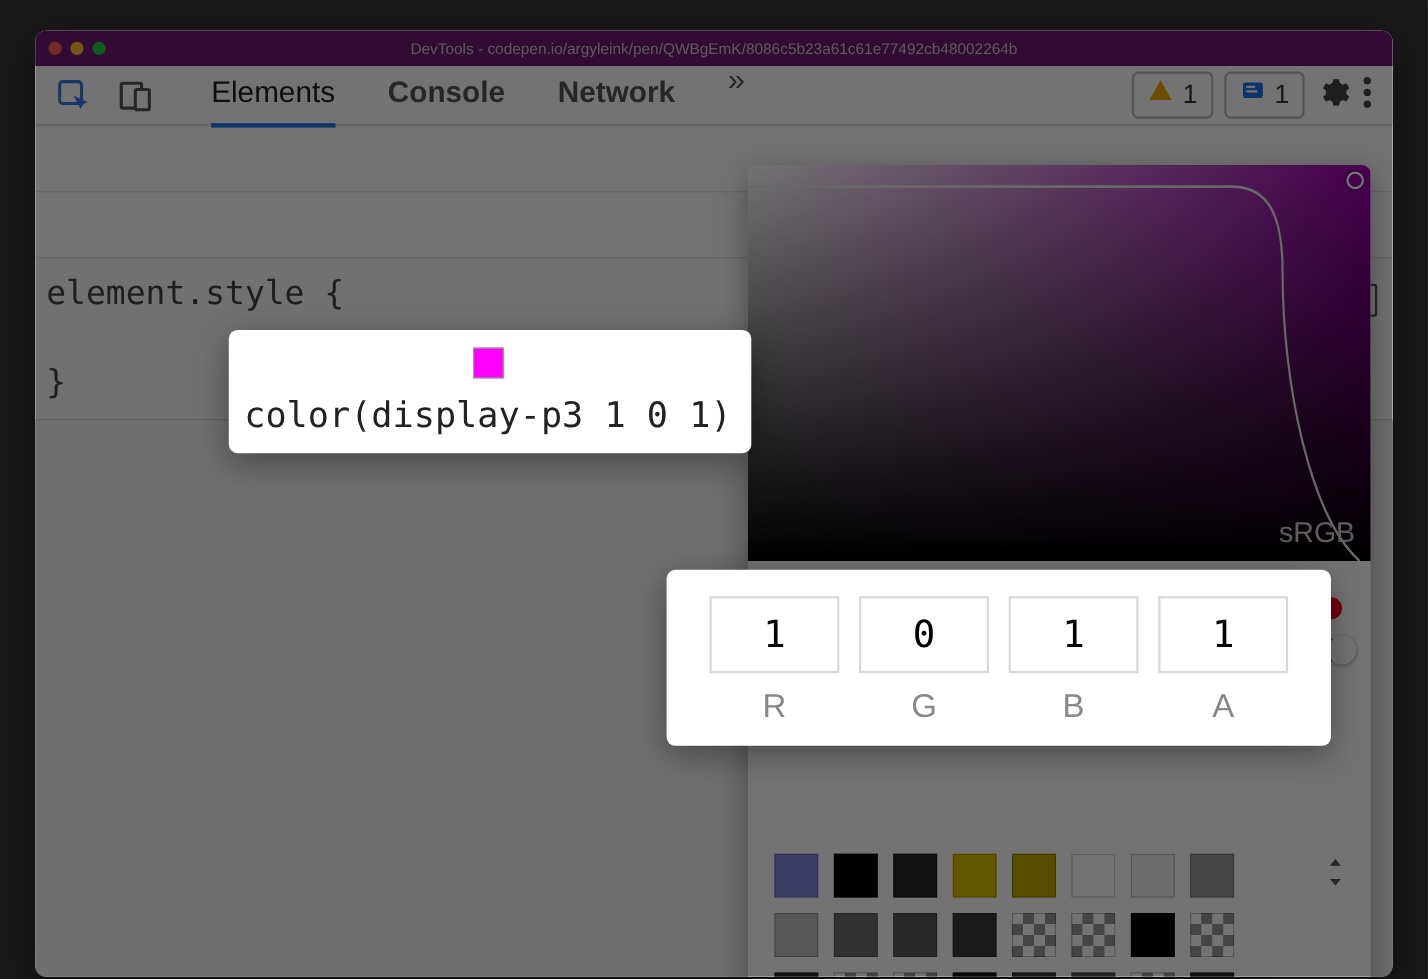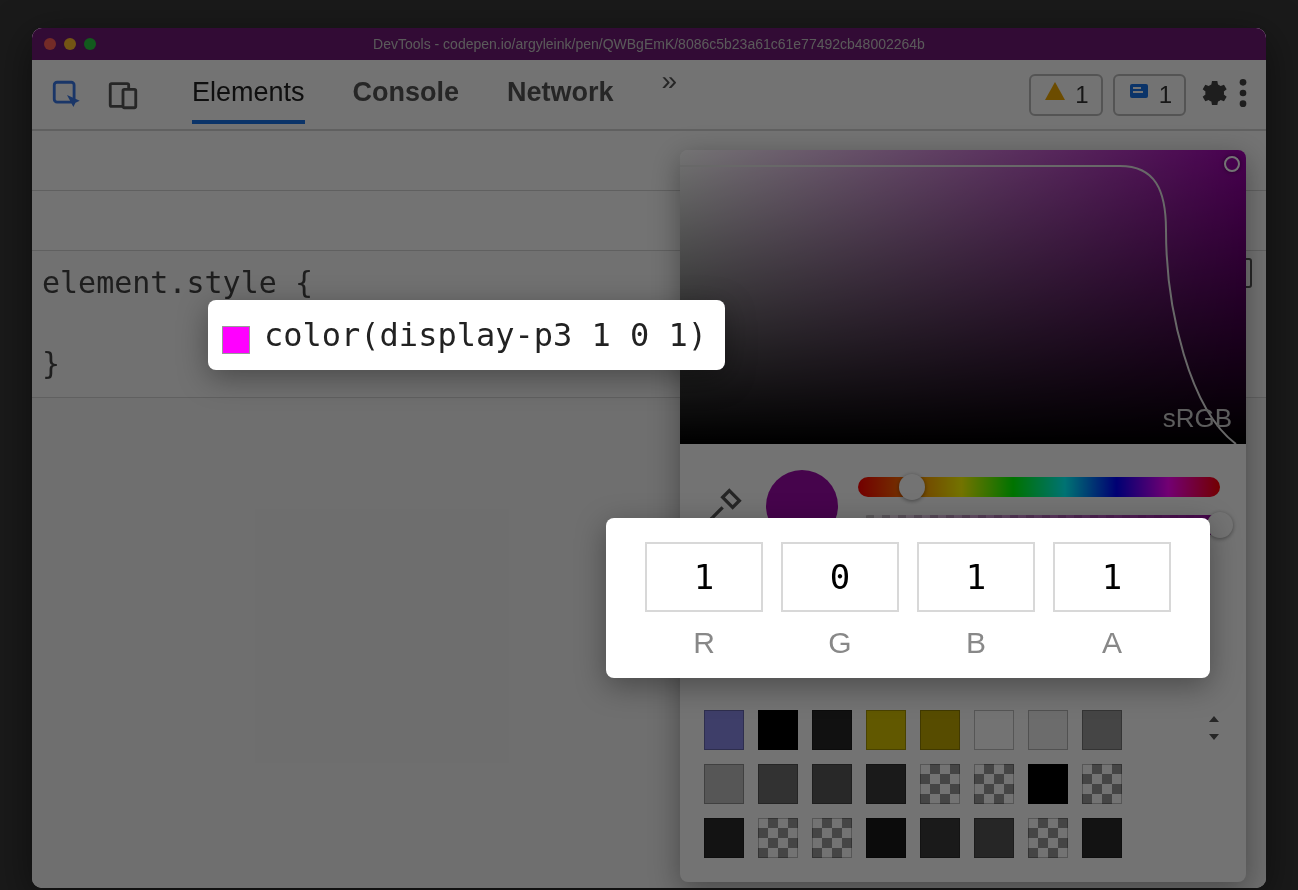--- a/index.html
+++ b/index.html
@@ -52,21 +52,21 @@
     position: absolute;
     left: 0; right: 0;
     text-align: center;
     color: #c8c8c8;
     font-size: 14px;
     font-weight: 500;
     pointer-events: none;
   }
   
   .toolbar {
-    height: 70px;
+    height: 54px;
     background: #fefefe;
     border-bottom: 1px solid #d6d6d6;
     display: flex;
     align-items: center;
     padding: 0 18px;
     gap: 22px;
   }
   .tool-icon { color: #555; display:flex; align-items:center; justify-content:center;}
   .tabs {
     display: flex;
@@ -140,21 +140,21 @@
     left: 648px;
     width: 566px;
     background:#fff;
     border-radius: 8px;
     box-shadow: 0 8px 30px rgba(0,0,0,.35);
     overflow:hidden;
     z-index: 20;
   }
   .spectrum {
     position:relative;
-    height: 294px;
+    height: 360px;
     background:
       linear-gradient(to top, #000, rgba(0,0,0,0)),
       linear-gradient(to right, #fff, #a000b0);
   }
   .gamut-line {
     position:absolute;
     top:0; left:0; width:100%; height:100%;
     pointer-events:none;
   }
   .gamut-label {
@@ -245,26 +245,27 @@
   
   .tooltip {
     position:absolute;
     top: 300px;
     left: 208px;
     background:#fff;
     border-radius:8px;
     box-shadow: 0 8px 30px rgba(0,0,0,.35);
     padding: 16px 18px 16px 14px;
     display:flex;
-    align-items:flex-end;
+    align-items:center;
     gap: 14px;
     z-index: 200;
     font-family: ui-monospace, Menlo, monospace;
     font-size: 32px;
     color:#222;
+    flex-direction:column;
   }
   .swatch {
     width:28px; height:28px;
     background:#ff00ff;
     border:1px solid #999;
   }
   .hov-icon {
     position:absolute; right:14px; top: 230px;
     width:38px; height:30px;
     border:2px solid #555;

